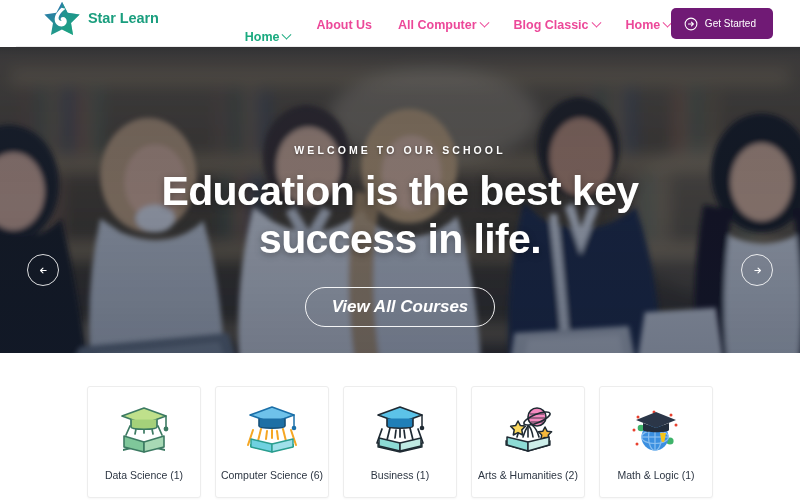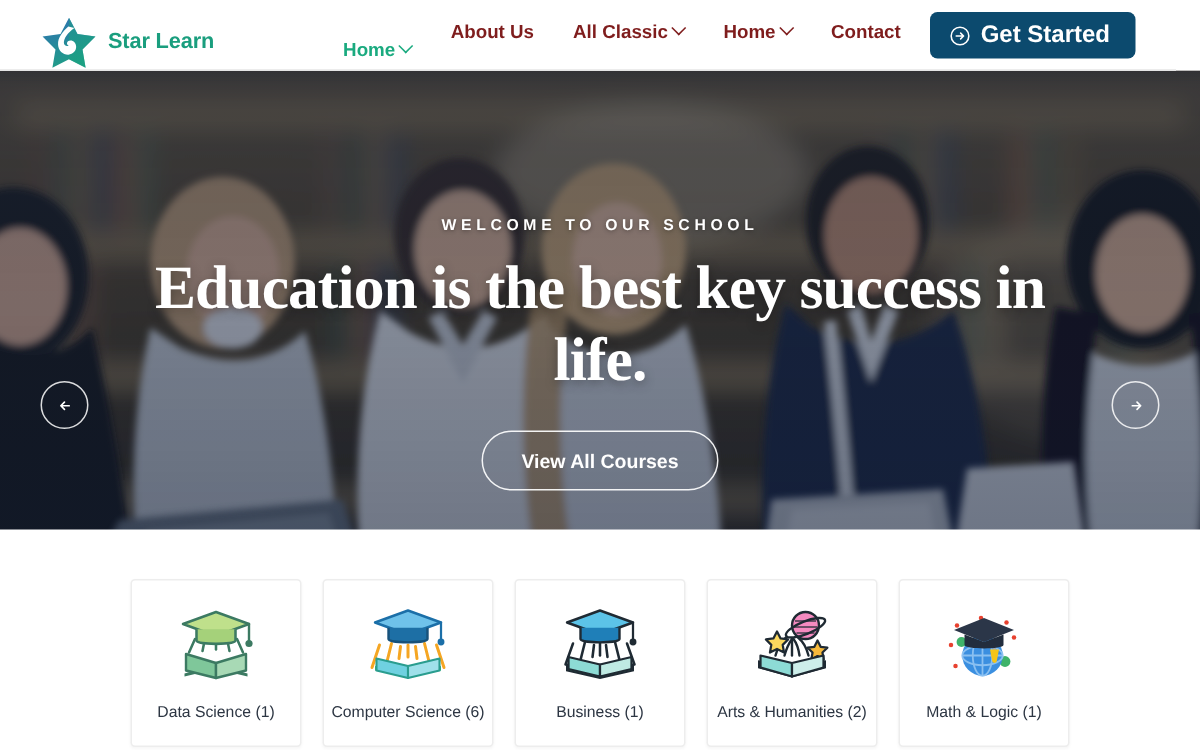--- a/index.html
+++ b/index.html
@@ -6,57 +6,57 @@
   html, body {
     width: 800px; height: 500px;
     overflow: hidden;
     font-family: "Liberation Sans", sans-serif;
     background: #ffffff;
   }
   #app { position: relative; width: 800px; height: 500px; }
 
   
   .header {
-    position: absolute; top: 0; left: 0;
+    position: absolute; top: 0; left: 16px;
     width: 784px; height: 47px;
     background: #ffffff;
-    display: flex; align-items: flex-end;
+    display: flex; align-items: flex-start;
     border-bottom: 1px solid #ececec;
     z-index: 30;
   }
   .brand { display: flex; align-items: center; margin-left: 26px; }
   .brand-logo { width: 40px; height: 36px; display: block; }
   .brand-name {
     margin-left: 6px;
     font-size: 14.5px; font-weight: bold;
     color: #1a9e7e; letter-spacing: -0.1px;
   }
 
   .nav { display: flex; align-items: center; margin-left: 73px; gap: 0px; }
   .nav-item {
     display: flex; align-items: center; gap: 4px;
     font-size: 12.5px; font-weight: bold;
-    color: #7f1d1d;
+    color: #ec4899;
     padding: 6px 13px;
     cursor: pointer; white-space: nowrap;
   }
   .nav-item.active { color: #1aaa7f; margin-top: 24px; }
   .caret {
     display: inline-block; width: 7px; height: 7px;
     border-right: 1.6px solid currentColor;
     border-bottom: 1.6px solid currentColor;
     transform: rotate(45deg) translate(-2px,-2px);
   }
 
   .cta {
     position: absolute; right: 27px; top: 8px;
     height: 31px; padding: 0 17px 0 13px;
-    background: #0c4a6e; border: none; border-radius: 5px;
+    background: #701a75; border: none; border-radius: 5px;
     display: flex; align-items: center; gap: 7px;
-    color: #ffffff; font-size: 16px; font-weight: bold;
+    color: #ffffff; font-size: 10px; font-weight: normal;
     cursor: pointer;
   }
   .cta-icon { width: 14px; height: 14px; display: block; }
 
   
   .hero {
     position: absolute; top: 47px; left: 0;
     width: 800px; height: 350px;
     overflow: hidden;
   }
@@ -77,31 +77,30 @@
     letter-spacing: 3.1px;
     text-shadow: 0 1px 3px rgba(0,0,0,.4);
   }
   .hero-title {
     margin-top: 12px;
     color: #ffffff;
     font-size: 41px; font-weight: bold; line-height: 1.16;
     text-align: center; letter-spacing: -0.6px;
     text-shadow: 0 2px 7px rgba(0,0,0,.35);
     max-width: 620px;
-    font-family: Liberation Serif, serif;
   }
   .hero-btn {
     margin-top: 24px;
     height: 40px; padding: 0 26px;
     border: 1.5px solid rgba(255,255,255,.92);
     border-radius: 21px;
     background: transparent;
-    color: #ffffff; font-size: 13px; font-weight: bold;
+    color: #ffffff; font-size: 17px; font-weight: bold;
     cursor: pointer;
-    display: flex; align-items: center;
+    display: flex; align-items: center; font-style: italic;
   }
 
   .hero-arrow {
     position: absolute; top: 207px;
     width: 32px; height: 32px; border-radius: 50%;
     border: 1.3px solid rgba(255,255,255,.85);
     background: transparent;
     display: flex; align-items: center; justify-content: center;
     cursor: pointer;
   }
@@ -168,21 +167,25 @@
 
     <nav class="nav">
       <div class="nav-item active">
         <span>Home</span>
         <span class="caret"></span>
       </div>
       <div class="nav-item">
         <span>About Us</span>
       </div>
       <div class="nav-item">
-        <span>All Classic</span>
+        <span>All Computer</span>
+        <span class="caret"></span>
+      </div>
+      <div class="nav-item">
+        <span>Blog Classic</span>
         <span class="caret"></span>
       </div>
       <div class="nav-item">
         <span>Home</span>
         <span class="caret"></span>
       </div>
       <div class="nav-item">
         <span>Contact</span>
       </div>
     </nav>

